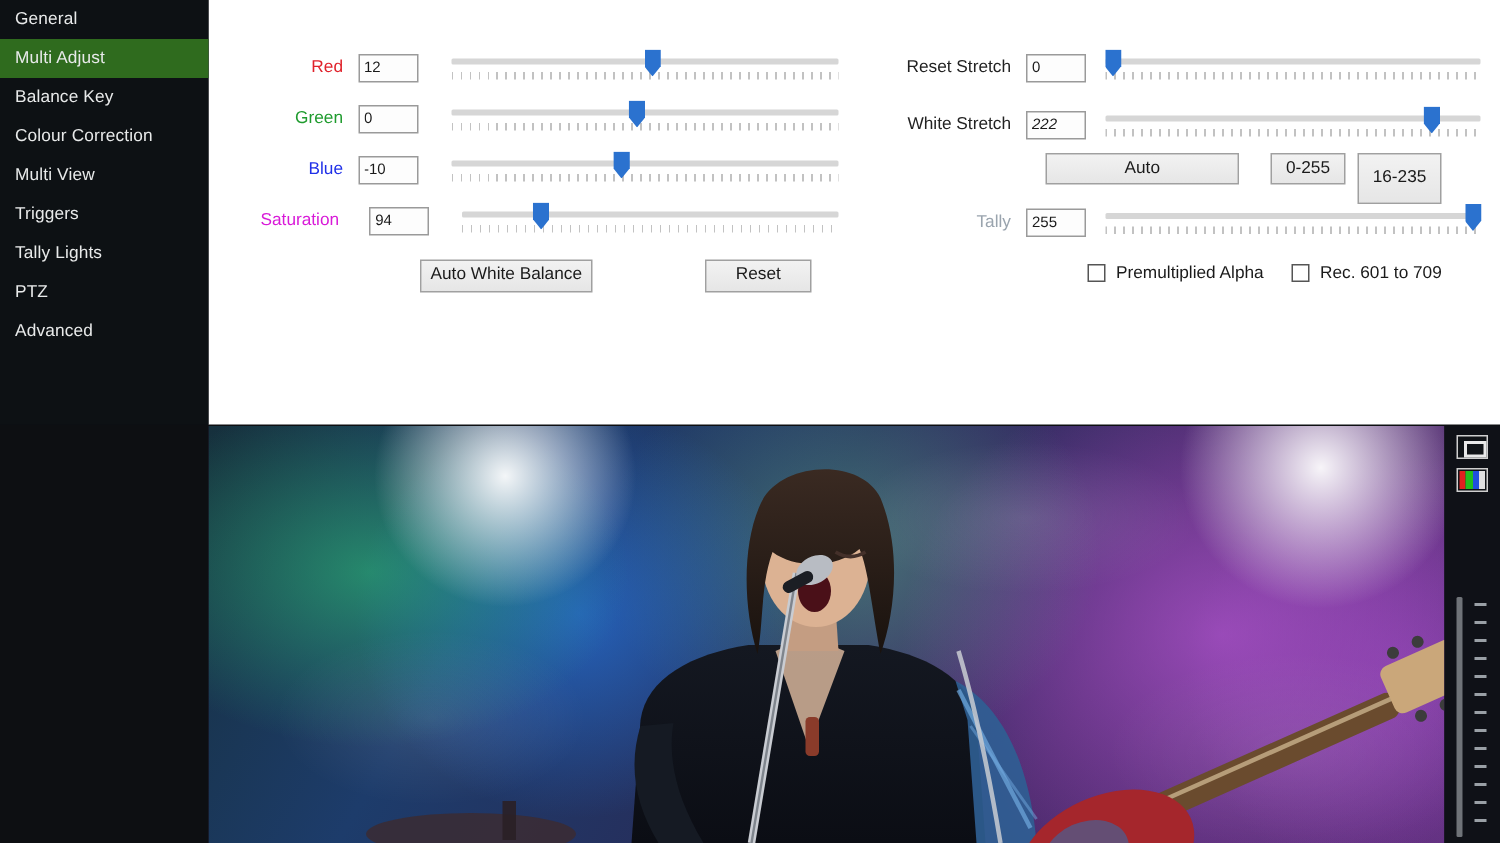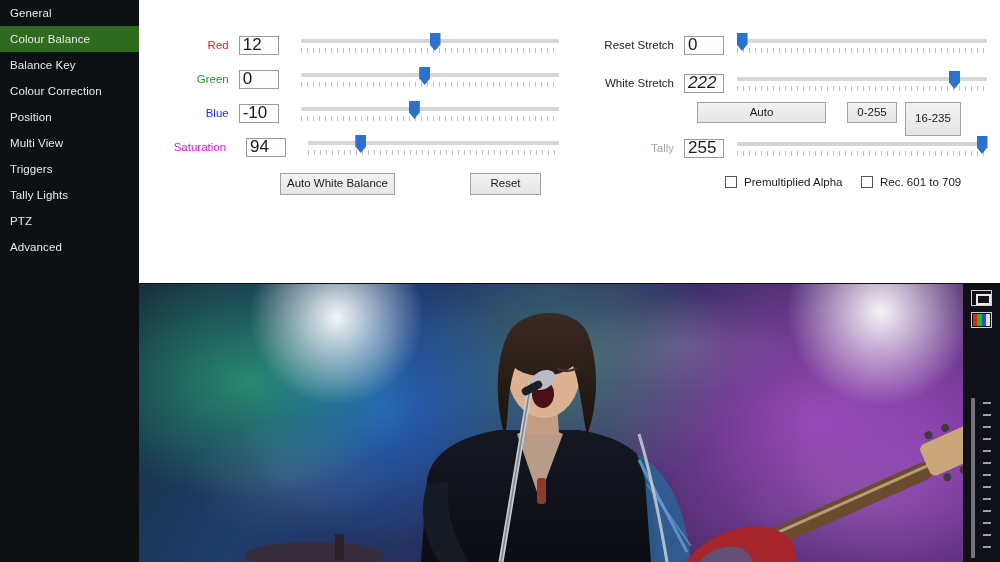--- a/index.html
+++ b/index.html
@@ -63,21 +63,21 @@
   .lbl.red   { color: #e0222b; }
   .lbl.green { color: #1f9b2e; }
   .lbl.blue  { color: #2030e8; }
   .lbl.sat   { color: #d81ad8; }
   .lbl.grey  { color: #9aa4ae; }
 
   .numfield {
     width: 40px; height: 19px;
     border: 1px solid #9a9a9a;
     background: #fdfdfd;
-    font-size: 17px;
+    font-size: 10px;
     color: #1a1a1a;
     padding: 0 0 0 3px;
     line-height: 17px;
     font-family: "Liberation Sans", sans-serif;
     display: block;
   }
 
   
   .slider {
     position: relative;
@@ -226,30 +226,27 @@
 </head>
 <body>
 
 <div id="app">
 
   <nav id="sidebar">
     <div class="side-item">
         <span>General</span>
       </div>
     <div class="side-item active">
-        <span>Colour Balance</span>
+        <span>Multi Adjust</span>
       </div>
     <div class="side-item">
         <span>Balance Key</span>
       </div>
     <div class="side-item">
         <span>Colour Correction</span>
-      </div>
-    <div class="side-item">
-        <span>Position</span>
       </div>
     <div class="side-item">
         <span>Multi View</span>
       </div>
     <div class="side-item">
         <span>Triggers</span>
       </div>
     <div class="side-item">
         <span>Tally Lights</span>
       </div>

